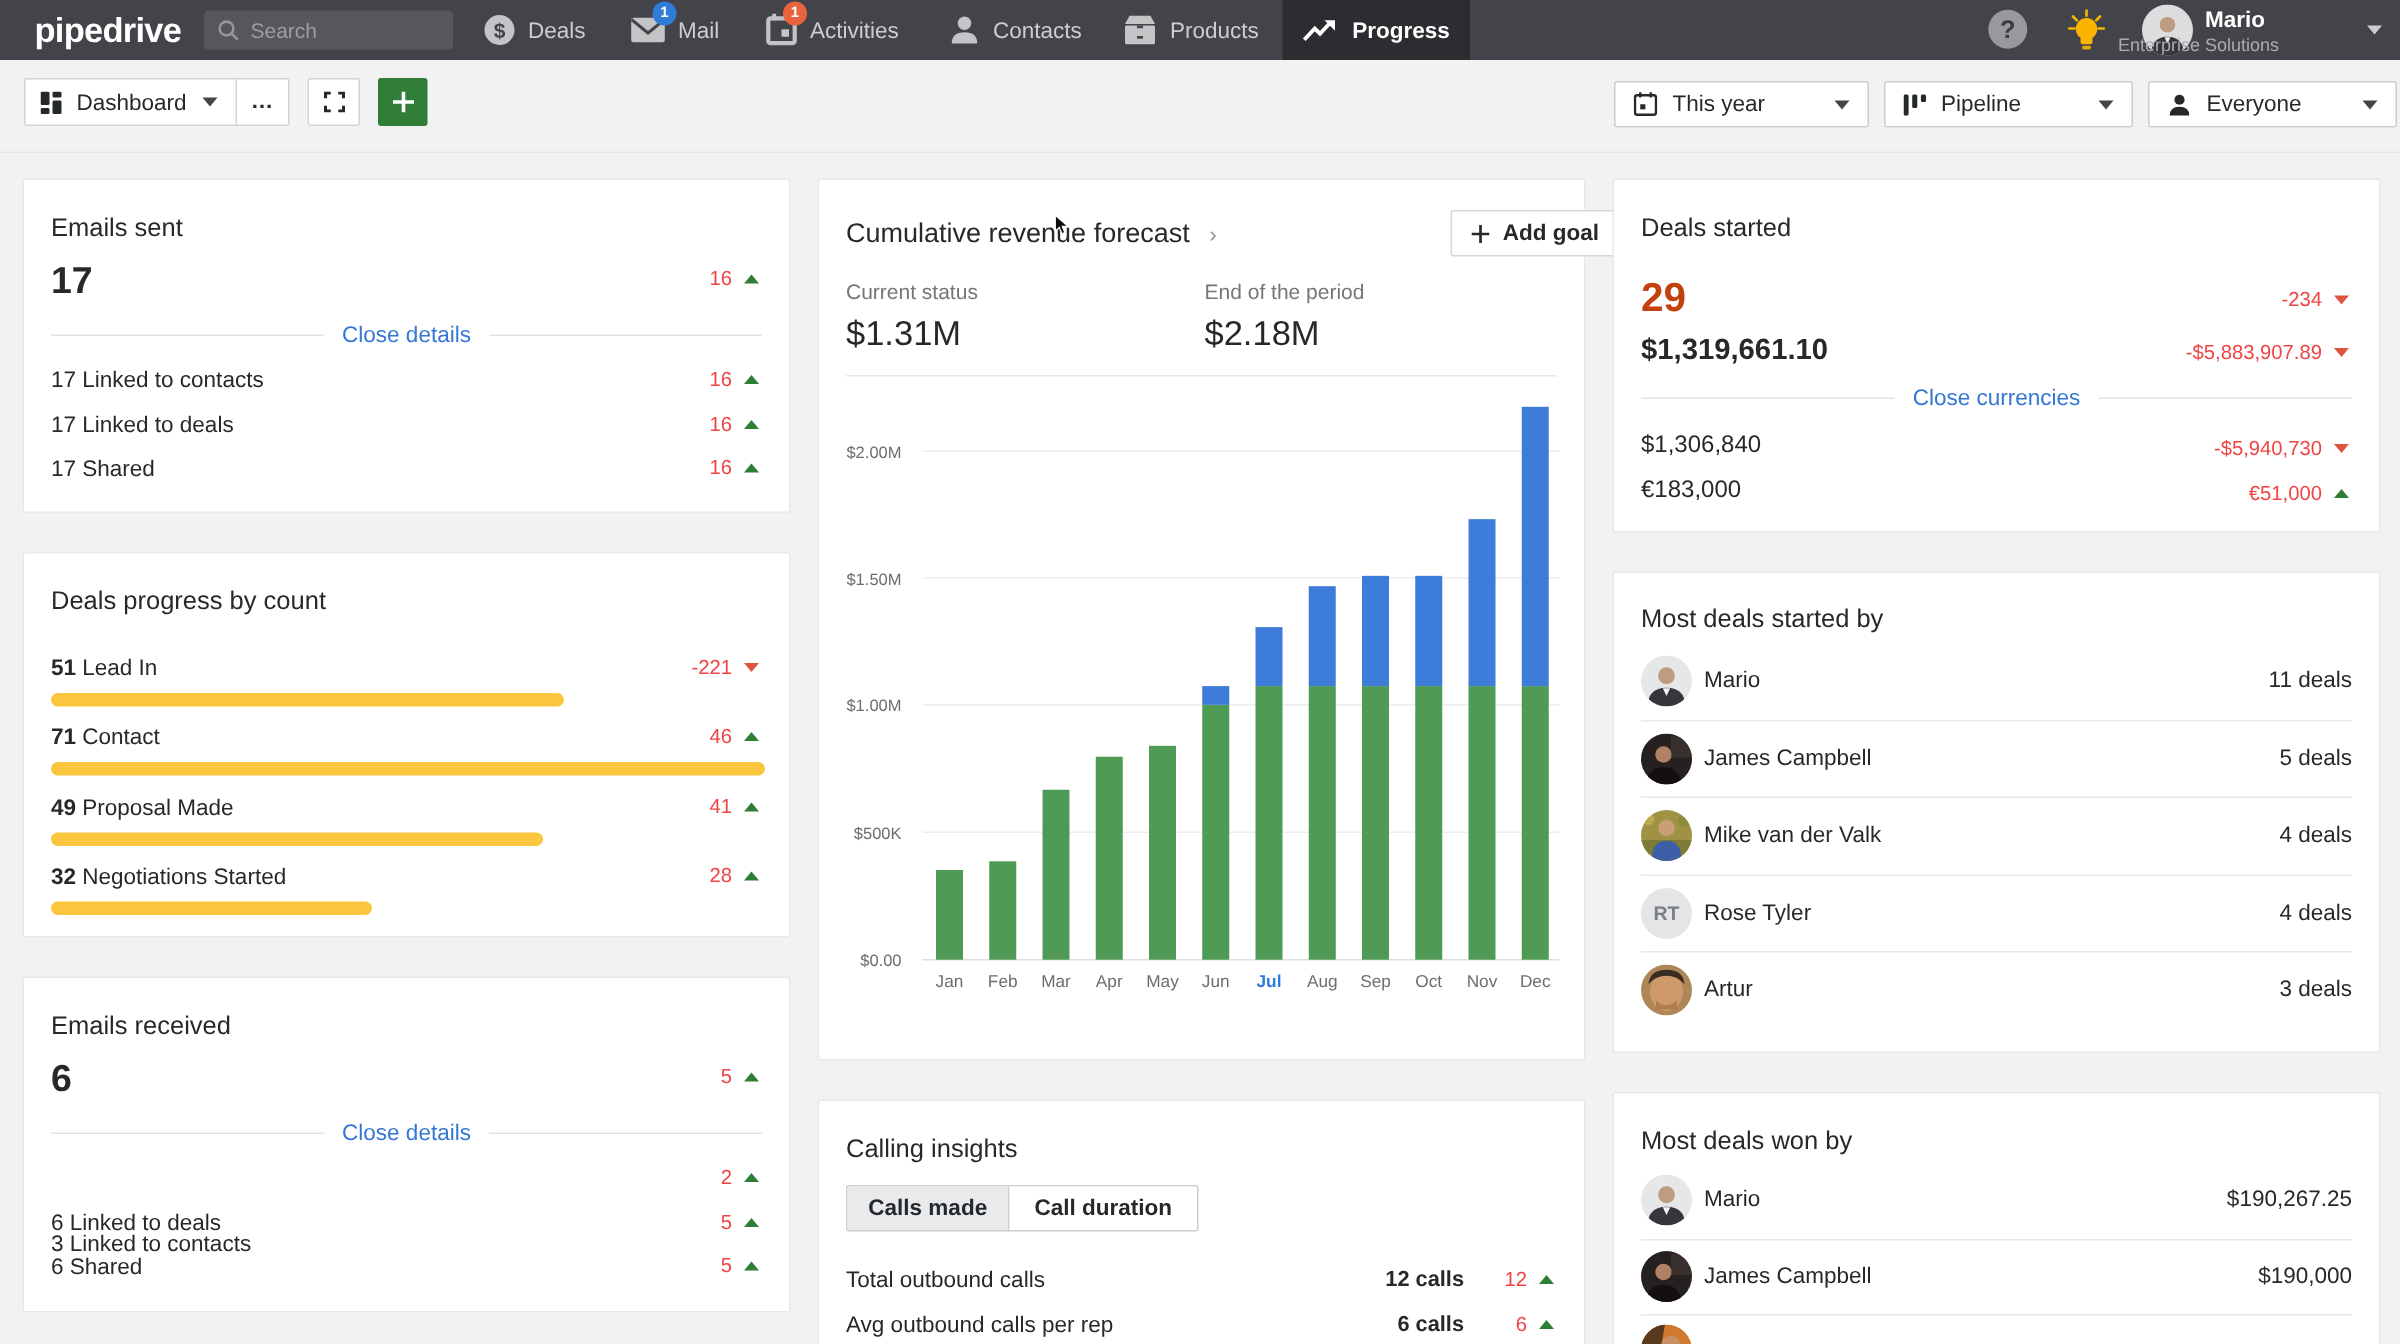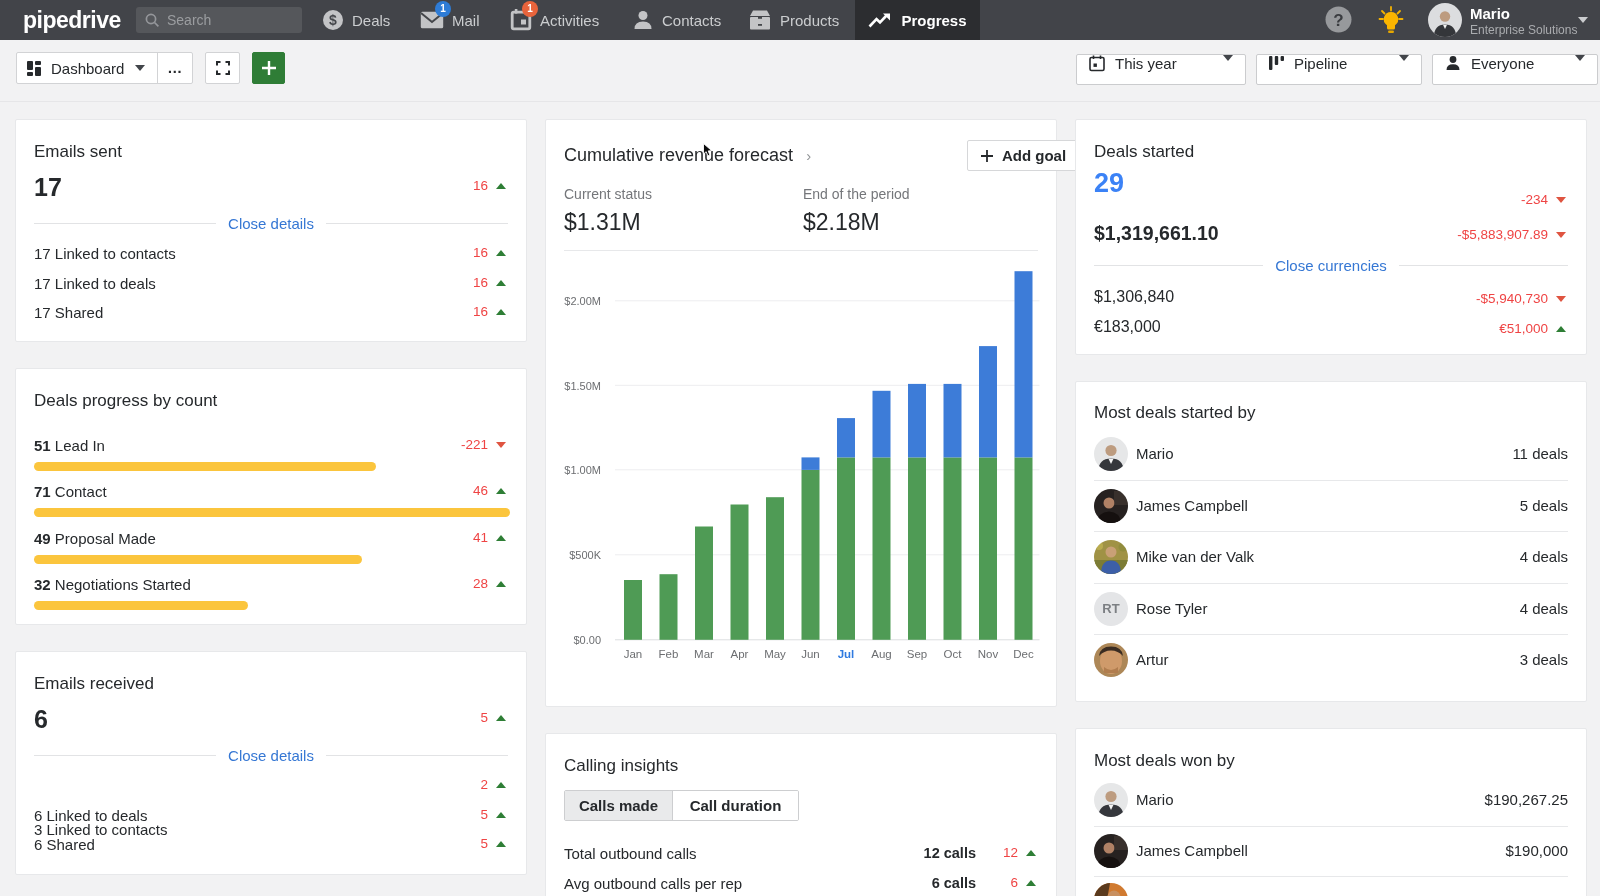--- a/index.html
+++ b/index.html
@@ -9,21 +9,21 @@
   #nav { position:absolute; left:0; top:0; width:1600px; height:40px; background:#424449; }
   #nav .logo { position:absolute; left:23px; top:7px; font-size:23px; font-weight:bold; color:#fff; letter-spacing:-0.5px; }
   #nav .search { position:absolute; left:136px; top:7px; width:166px; height:26px; background:#55575b; border-radius:3px; }
   #nav .search .mag { position:absolute; left:9px; top:6px; }
   #nav .search .ph { position:absolute; left:31px; top:5px; font-size:14px; color:#9b9da0; }
   .navitem { position:absolute; top:0; height:40px; display:flex; align-items:center; gap:8px; color:#cbcdcf; font-size:15px; }
   .navitem.active { background:#2c2d30; color:#fff; font-weight:bold; }
   .badge { position:absolute; width:16px; height:16px; border-radius:8px; font-size:10px; font-weight:bold; color:#fff; text-align:center; line-height:16px; top:1px; }
   
   .btn { position:absolute; background:#fff; border:1px solid #d2d3d5; border-radius:2px; display:flex; align-items:center; justify-content:center; }
-  .drop { position:absolute; top:54px; height:31px; background:#fff; border:1px solid #cbccce; border-radius:2px; display:flex; align-items:flex-start; font-size:15px; color:#26292c; }
+  .drop { position:absolute; top:54px; height:31px; background:#fff; border:1px solid #cbccce; border-radius:2px; display:flex; align-items:center; font-size:15px; color:#26292c; }
   .drop .car { margin-left:auto; }
   .caret { width:0; height:0; border-left:5px solid transparent; border-right:5px solid transparent; border-top:6px solid #42454a; display:inline-block; }
   
   .card { position:absolute; width:512px; background:#fff; border:1px solid #e7e8ea; border-radius:2px; }
   .ctitle { position:absolute; left:18px; top:22px; font-size:17px; color:#26292c; }
   .bignum { position:absolute; left:18px; font-size:25px; font-weight:bold; }
   .trend { position:absolute; right:20px; font-size:13.5px; color:#ef4444; display:flex; align-items:center; gap:8px; }
   .tri-up { width:0; height:0; border-left:5px solid transparent; border-right:5px solid transparent; border-bottom:6.5px solid #2e7e35; display:inline-block; }
   .tri-dn { width:0; height:0; border-left:5px solid transparent; border-right:5px solid transparent; border-top:6.5px solid #df5440; display:inline-block; }
   .closedet { position:absolute; left:18px; right:18px; display:flex; align-items:center; font-size:15px; color:#3577d4; }
@@ -117,21 +117,21 @@
         </clipPath>
       </defs>
     <g clip-path="url(#navav)">
         <rect width="34" height="34" fill="#dcdddf"></rect>
         <circle cx="17" cy="13.5" r="5.2" fill="#bd9c80"></circle>
         <path d="M6 34 Q6 21.5 17 21.5 Q28 21.5 28 34 Z" fill="#34363a"></path>
         <path d="M15 21.8 L17 26 L19 21.8 Z" fill="#f2f2f2"></path>
       </g>
   </svg>
   <div style="position:absolute; left:1470px; top:5px; font-size:15px; font-weight:bold; color:#fff;">Mario</div>
-  <div style="position:absolute; left:1470px; top:23px; font-size:12px; color:#aaacaf;">Enterprise Solutions</div>
+  <div style="position:absolute; left:1412px; top:23px; font-size:12px; color:#aaacaf;">Enterprise Solutions</div>
   <div class="caret" style="position:absolute; left:1578px; top:17px; border-top-color:#cbcdcf;"></div>
 </div>
 
 <div style="position:absolute; left:0; top:101px; width:1600px; height:1px; background:#e6e6e8;"></div>
 <div class="btn" style="left:16px; top:52px; width:177px; height:32px; justify-content:flex-start;">
   <svg style="margin-left:10px;" width="15" height="15" viewBox="0 0 15 15" fill="#26292c">
       <rect x="0" y="0" width="6" height="9" rx="1"></rect>
       <rect x="0" y="11" width="6" height="4" rx="1"></rect>
       <rect x="8" y="0" width="6" height="4" rx="1"></rect>
       <rect x="8" y="6" width="6" height="9" rx="1"></rect>
@@ -298,21 +298,21 @@
   <div class="row15" style="top:111px;">Total outbound calls</div>
   <div style="position:absolute; right:80px; top:111px; font-size:14.5px; font-weight:bold; color:#26292c;">12 calls</div>
   <div class="trend" style="top:111px;">12 <i class="tri-up"></i></div>
   <div class="row15" style="top:141px;">Avg outbound calls per rep</div>
   <div style="position:absolute; right:80px; top:141px; font-size:14.5px; font-weight:bold; color:#26292c;">6 calls</div>
   <div class="trend" style="top:141px;">6 <i class="tri-up"></i></div>
 </div>
 
 <div class="card" style="left:1075px; top:119px; height:236px;">
   <div class="ctitle">Deals started</div>
-  <div style="position:absolute; left:18px; top:48px; font-size:27px; font-weight:bold; color:#3b82f6;">29</div>
+  <div style="position:absolute; left:18px; top:63px; font-size:27px; font-weight:bold; color:#c2410c;">29</div>
   <div class="trend" style="top:72px;">-234 <i class="tri-dn"></i></div>
   <div style="position:absolute; left:18px; top:102px; font-size:19.5px; font-weight:bold; color:#26292c;">$1,319,661.10</div>
   <div class="trend" style="top:107px;">-$5,883,907.89 <i class="tri-dn"></i></div>
   <div class="closedet" style="top:137px;">
       <span>Close currencies</span>
     </div>
   <div class="row15" style="top:168px; font-size:16px;">$1,306,840</div>
   <div class="trend" style="top:171px;">-$5,940,730 <i class="tri-dn"></i></div>
   <div class="row15" style="top:198px; font-size:16px;">€183,000</div>
   <div class="trend" style="top:201px;">€51,000 <i class="tri-up"></i></div>

